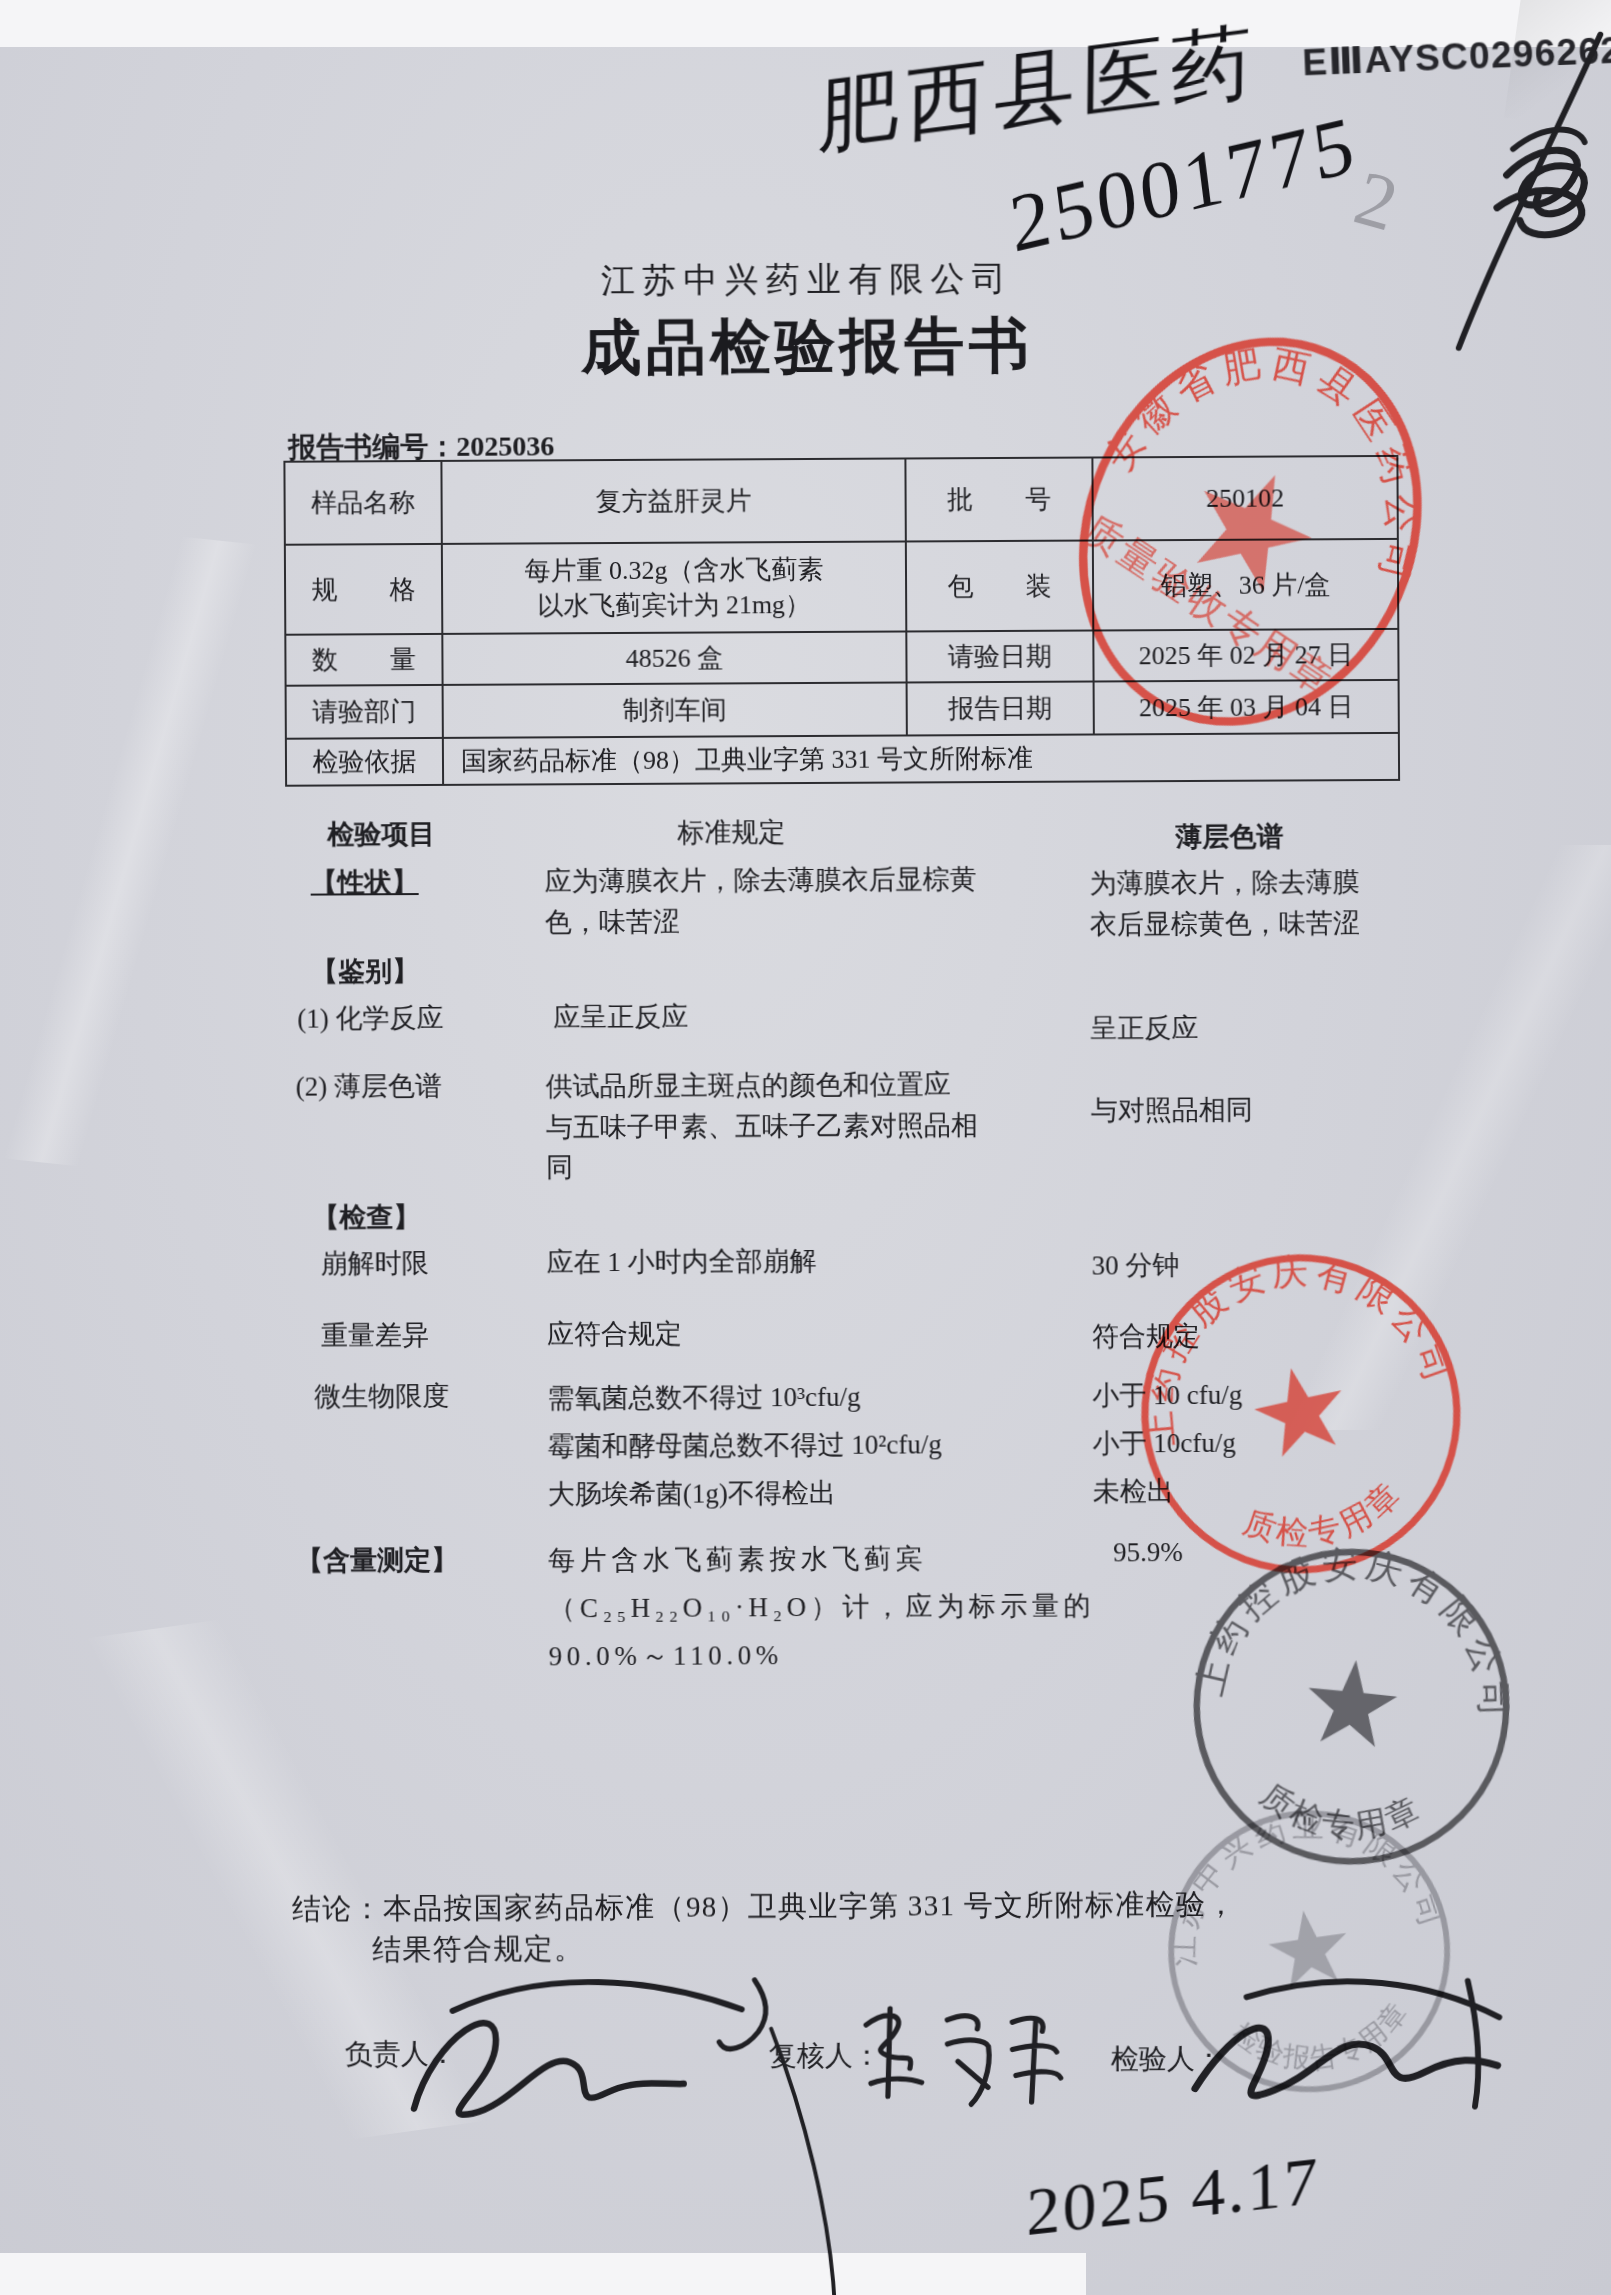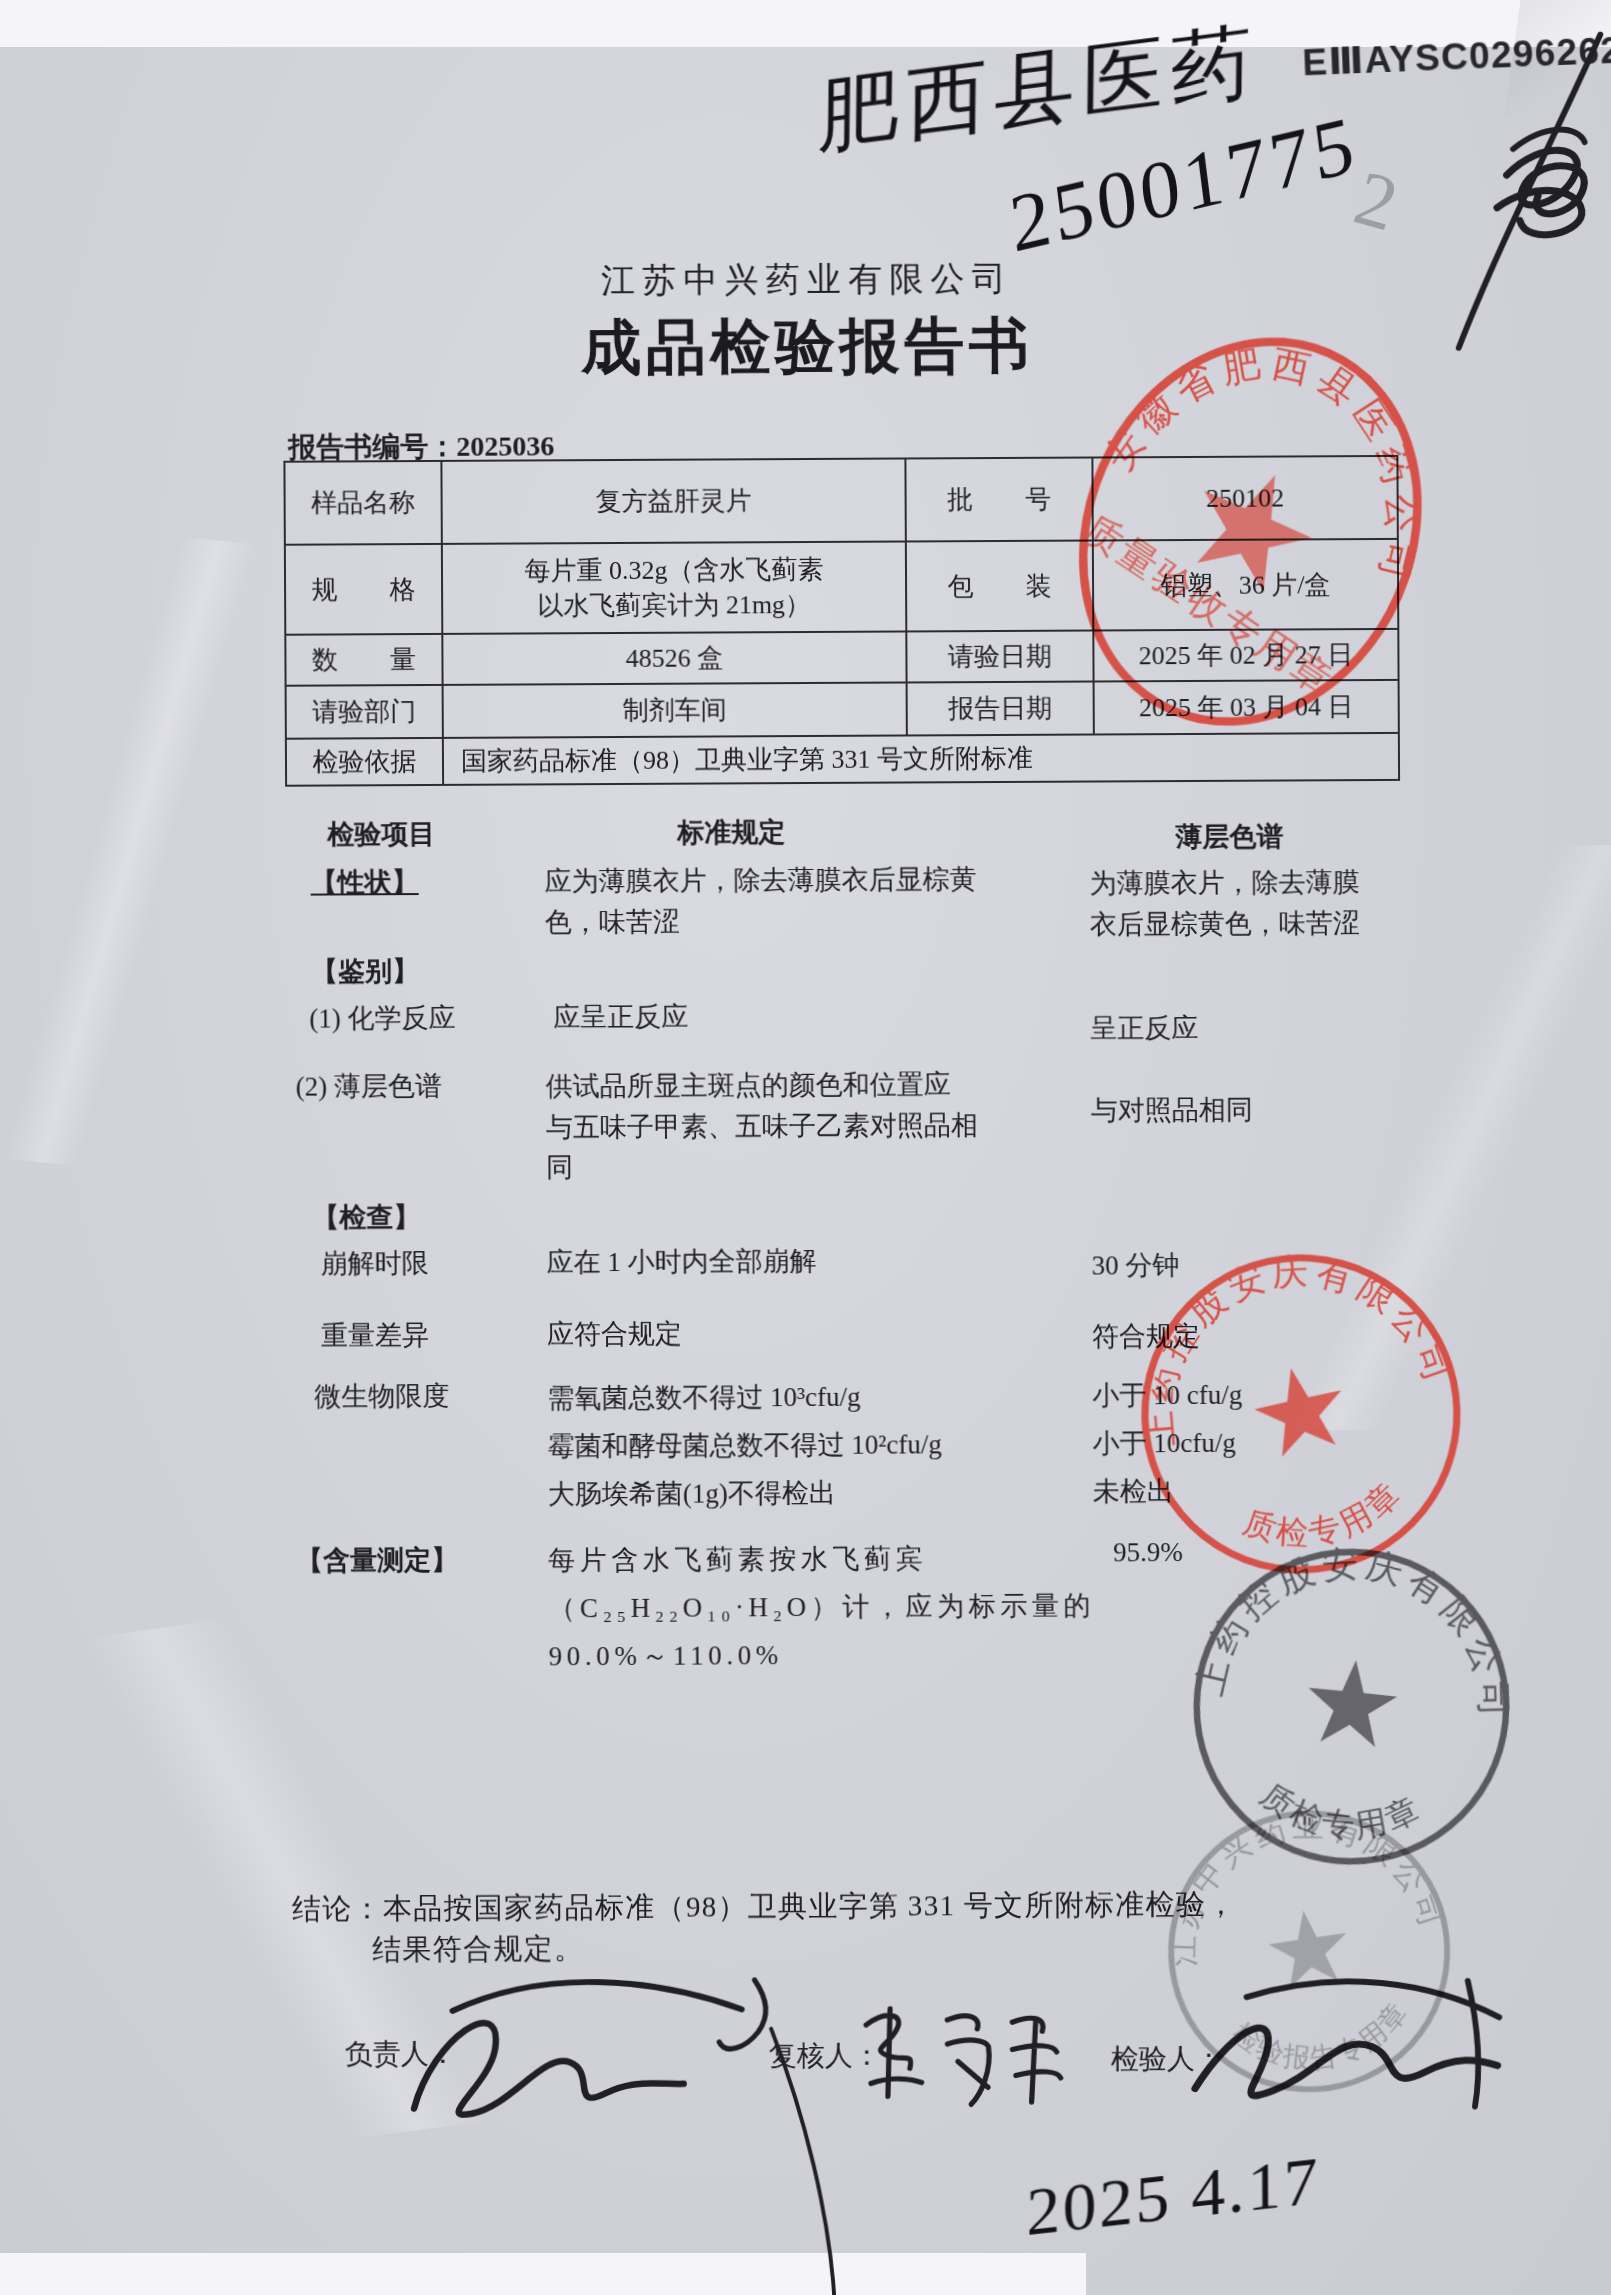--- a/index.html
+++ b/index.html
@@ -91,32 +91,32 @@
         <td>2025 年 03 月 04 日</td>
       </tr>
       <tr style="height:47px">
         <td>检验依据</td>
         <td class="lft" colspan="3">国家药品标准（98）卫典业字第 331 号文所附标准</td>
       </tr>
     </tbody>
       </table>
 
     <div class="abs insp" style="left:323px;top:814px;font-weight:bold;">检验项目</div>
-    <div class="abs insp" style="left:673px;top:814px;font-weight:bold;">标准规定</div>
+    <div class="abs insp" style="left:673px;top:814px;font-weight:normal;">标准规定</div>
     <div class="abs insp" style="left:1171px;top:821px;font-weight:bold;">薄层色谱</div>
 
     <div class="abs insp" style="left:306px;top:862px;font-weight:bold;text-decoration:underline;">【性状】</div>
     <div class="abs insp pre lh" style="left:540px;top:860px;width:540px;">应为薄膜衣片，除去薄膜衣后显棕黄
 色，味苦涩</div>
     <div class="abs insp pre lh" style="left:1085px;top:865px;width:319px;">为薄膜衣片，除去薄膜
 衣后显棕黄色，味苦涩</div>
 
     <div class="abs insp" style="left:306px;top:951px;font-weight:bold;">【鉴别】</div>
 
-    <div class="abs insp" style="left:304px;top:998px;">(1) 化学反应</div>
+    <div class="abs insp" style="left:292px;top:998px;">(1) 化学反应</div>
     <div class="abs insp" style="left:540px;top:998px;margin-left:8px;">应呈正反应</div>
     <div class="abs insp" style="left:1085px;top:1012px;">呈正反应</div>
 
     <div class="abs insp" style="left:290px;top:1066px;">(2) 薄层色谱</div>
     <div class="abs insp pre lh" style="left:540px;top:1065px;width:546px;">供试品所显主斑点的颜色和位置应
 与五味子甲素、五味子乙素对照品相
 同</div>
     <div class="abs insp" style="left:1085px;top:1094px;">与对照品相同</div>
 
     <div class="abs insp" style="left:306px;top:1197px;font-weight:bold;">【检查】</div>

